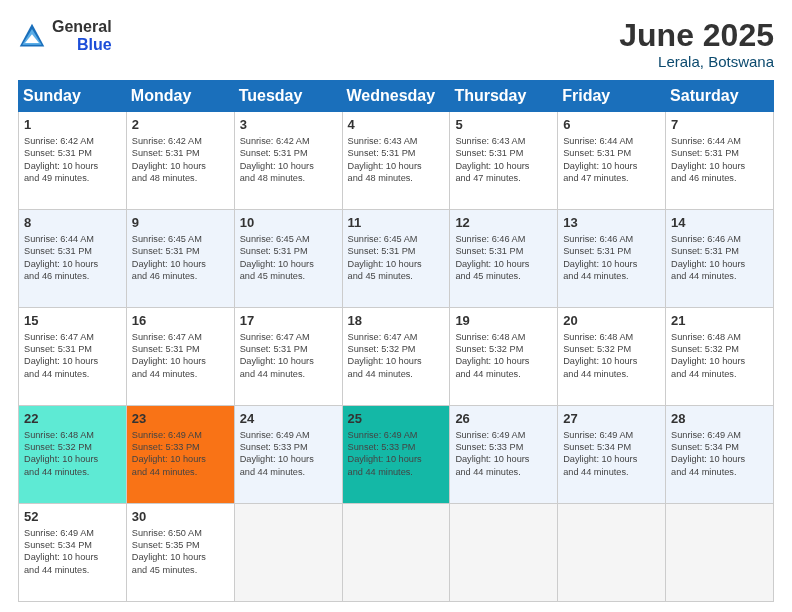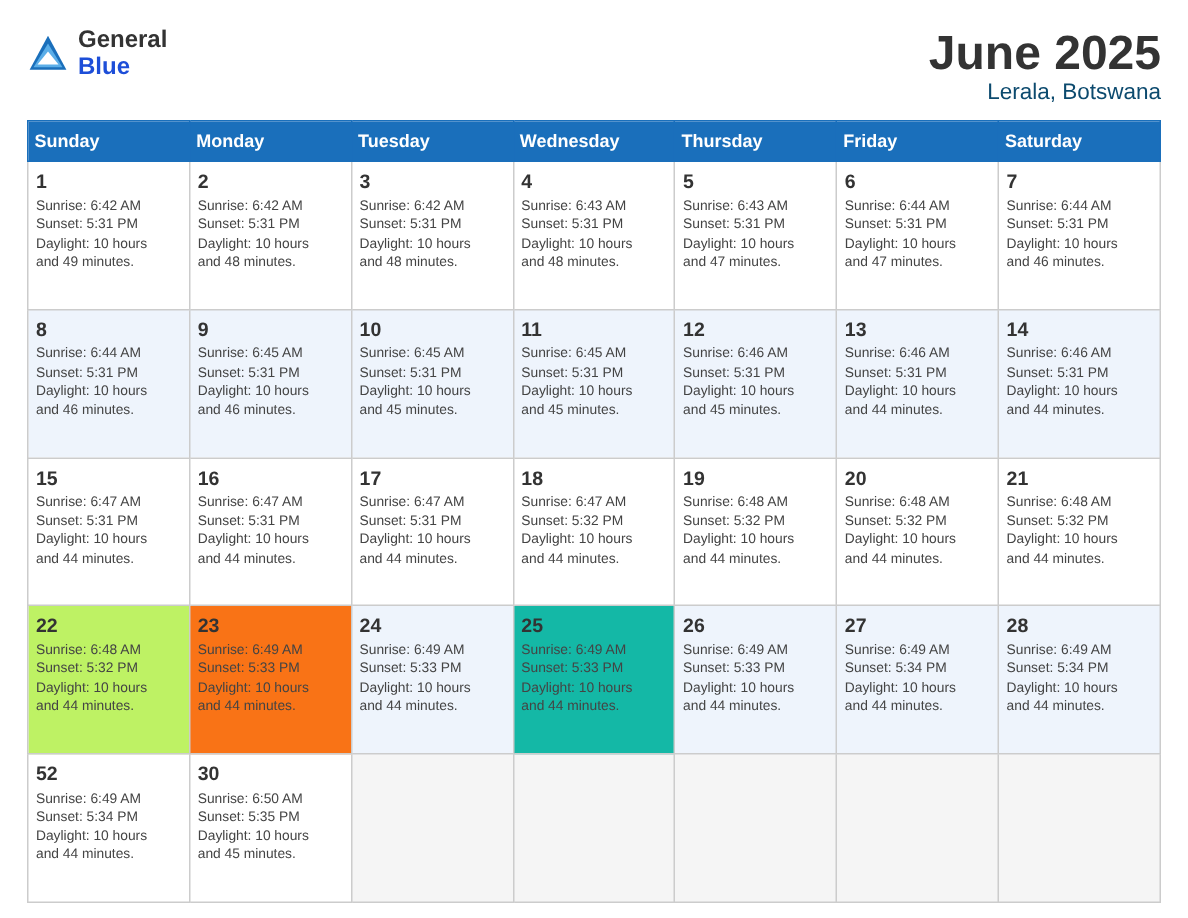--- a/index.html
+++ b/index.html
@@ -20,20 +20,21 @@
     .header {
       display: flex;
       justify-content: space-between;
       align-items: flex-start;
       margin-bottom: 10px;
     }
     .logo {
       display: flex;
       align-items: center;
       gap: 6px;
+      text-align: right;
     }
     .logo-text {
       display: flex;
       flex-direction: column;
       line-height: 1.1;
     }
     .logo-general {
       font-size: 16px;
       font-weight: bold;
       color: #333;
@@ -63,21 +64,21 @@
     .calendar {
       flex: 1;
       border: 1px solid #ccc;
       border-collapse: collapse;
       width: 100%;
       table-layout: fixed;
     }
     .calendar th {
       background: #1a6fbb;
       color: #fff;
-      font-size: 12px;
+      font-size: 16px;
       font-weight: bold;
       padding: 6px 4px;
       text-align: left;
       border: 1px solid #1a6fbb;
     }
     .calendar td {
       vertical-align: top;
       border: 1px solid #ccc;
       padding: 4px 5px;
       font-size: 9.5px;
@@ -283,21 +284,21 @@
           </td>
           <td>
             <span class="day-num">21</span>
             <div class="day-info" style="white-space: pre-line;">Sunrise: 6:48 AM
 Sunset: 5:32 PM
 Daylight: 10 hours
 and 44 minutes.</div>
           </td>
         </tr>
         <tr>
-          <td style="background: #bef264; margin-top: 24px;">
+          <td style="background: #5eead4; margin-top: 24px;">
             <span class="day-num">22</span>
             <div class="day-info" style="white-space: pre-line;">Sunrise: 6:48 AM
 Sunset: 5:32 PM
 Daylight: 10 hours
 and 44 minutes.</div>
           </td>
           <td style="background: #f97316;">
             <span class="day-num">23</span>
             <div class="day-info" style="white-space: pre-line;">Sunrise: 6:49 AM
 Sunset: 5:33 PM

